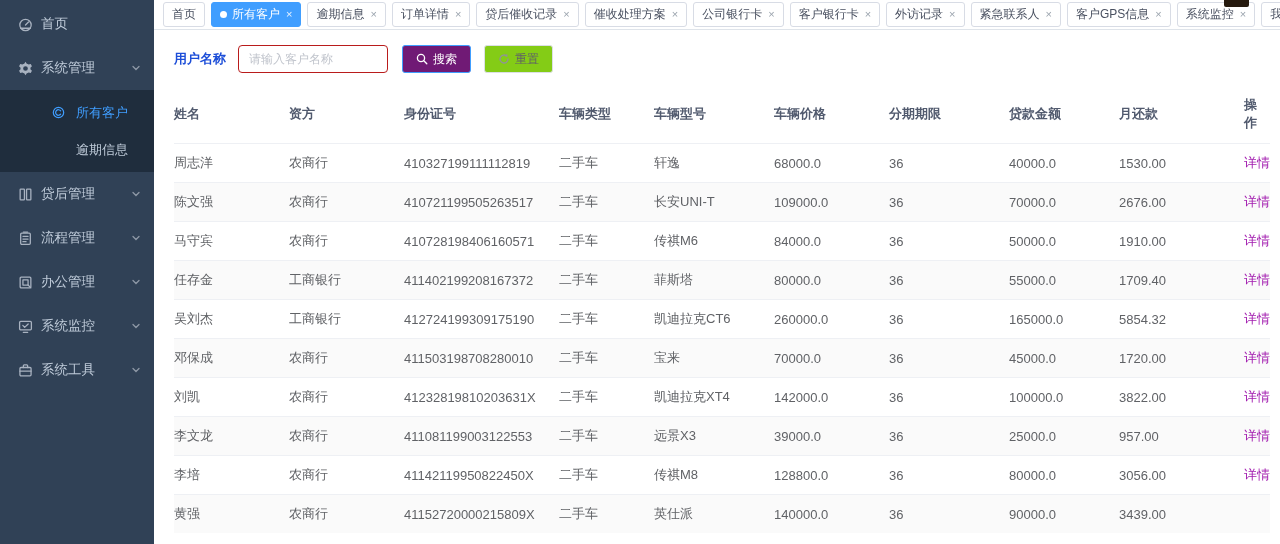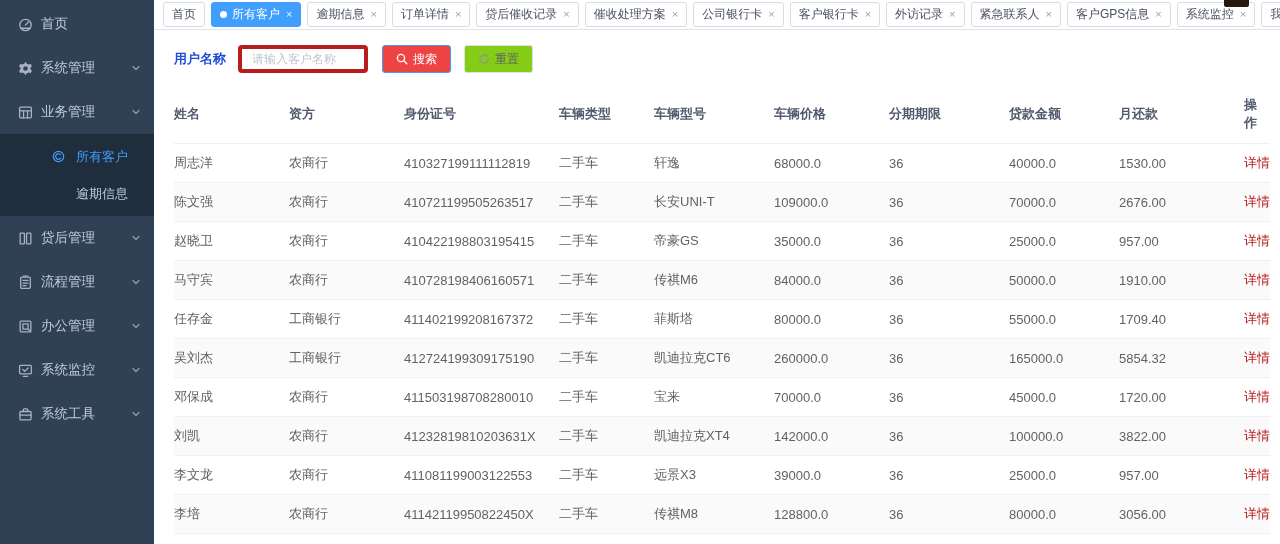--- a/index.html
+++ b/index.html
@@ -48,37 +48,37 @@
   }
   .tab .tab-close { font-size: 11px; color: #9aa3ad; line-height: 1; margin-left: 1px; }
   .tab.active { background: #409eff; border-color: #409eff; color: #fff; }
   .tab.active .tab-close { color: #e8f3ff; }
   .tab-dot { width: 7px; height: 7px; border-radius: 50%; background: #fff; display: inline-block; }
   .corner-fragment { position: absolute; top: 0; right: 31px; width: 25px; height: 7px; background: #261a0e; border-radius: 0 0 2px 2px; }
   
   .search-row { display: flex; align-items: center; margin: 15px 20px 10px 20px; flex: none; }
   .search-label { font-size: 13px; font-weight: bold; color: #1d4ed8; margin-right: 12px; }
   .search-input {
-    width: 130px; height: 28px; border: 4px solid #b91c1c; border-radius: 4px;
+    width: 150px; height: 28px; border: 1px solid #b91c1c; border-radius: 4px;
     padding: 0 10px; font-size: 12px; color: #606266; outline: none;
     font-family: inherit;
   }
   .search-input::placeholder { color: #c0c4cc; }
   .btn { height: 28px; display: inline-flex; align-items: center; gap: 5px; border-radius: 3px; font-size: 12px; padding: 0 13px; cursor: pointer; font-family: inherit; }
-  .btn-primary { background: #ef4444; border: 1px solid #409eff; color: #fff; margin-left: 14px; }
+  .btn-primary { background: #701a75; border: 1px solid #409eff; color: #fff; margin-left: 14px; }
   .btn-plain { background: #84cc16; border: 1px solid #dcdfe6; color: #606266; margin-left: 13px; }
   .btn svg { display: block; }
   
   .table-wrap { padding: 2px 10px 16px 20px; flex: 1; overflow: hidden; }
   table { width: 100%; border-collapse: collapse; table-layout: fixed; font-size: 13px; }
   th { text-align: left; color: #515a6e; font-weight: bold; padding: 11px 6px 11px 0; }
   td { color: #606266; padding: 10px 6px 10px 0; overflow: hidden; white-space: nowrap; }
   tbody tr { border-top: 1px solid #eef0f4; }
   tbody tr:nth-child(even) { background: #fafafa; }
-  td.action a, th.action { color: #b91c1c; }
+  td.action a, th.action { color: #a21caf; }
   td a { color: #409eff; text-decoration: none; cursor: pointer; }
 </style>
 </head>
 <body>
 
 <aside class="sidebar" id="sidebar">
     <div class="menu-item">
       <span class="mi-icon">
         <svg width="15" height="15" viewBox="0 0 14 14" fill="none" stroke="currentColor" stroke-width="1.2" stroke-linecap="round" stroke-linejoin="round">
           <circle cx="7" cy="7.5" r="5.3"></circle>
@@ -88,36 +88,20 @@
       </span>
       <span>首页</span>
     </div>
     <div class="menu-item">
       <span class="mi-icon">
         <svg width="15" height="15" viewBox="0 0 14 14" fill="currentColor">
           <path d="M7 0.8 L8.2 2.5 A4.8 4.8 0 0 1 9.9 3.2 L11.9 2.7 L13 4.8 L11.6 6.3 A4.8 4.8 0 0 1 11.6 7.7 L13 9.2 L11.9 11.3 L9.9 10.8 A4.8 4.8 0 0 1 8.2 11.5 L7 13.2 L5.8 11.5 A4.8 4.8 0 0 1 4.1 10.8 L2.1 11.3 L1 9.2 L2.4 7.7 A4.8 4.8 0 0 1 2.4 6.3 L1 4.8 L2.1 2.7 L4.1 3.2 A4.8 4.8 0 0 1 5.8 2.5 Z M7 4.8 A2.2 2.2 0 1 0 7 9.2 A2.2 2.2 0 1 0 7 4.8 Z" fill-rule="evenodd"></path>
         </svg>
       </span>
       <span>系统管理</span>
-      <span class="chevron">
-        <svg width="10" height="10" viewBox="0 0 10 10" fill="none" stroke="currentColor" stroke-width="1.3" stroke-linecap="round">
-          <polyline points="2,3.5 5,6.5 8,3.5"></polyline>
-        </svg>
-      </span>
-    </div>
-    <div class="menu-item">
-      <span class="mi-icon">
-        <svg width="15" height="15" viewBox="0 0 14 14" fill="none" stroke="currentColor" stroke-width="1.2" stroke-linecap="round" stroke-linejoin="round">
-          <rect x="1.5" y="2" width="11" height="10" rx="1"></rect>
-          <line x1="1.5" y1="5.4" x2="12.5" y2="5.4"></line>
-          <line x1="5.2" y1="5.4" x2="5.2" y2="12"></line>
-          <line x1="8.9" y1="5.4" x2="8.9" y2="12"></line>
-        </svg>
-      </span>
-      <span>业务管理</span>
       <span class="chevron">
         <svg width="10" height="10" viewBox="0 0 10 10" fill="none" stroke="currentColor" stroke-width="1.3" stroke-linecap="round">
           <polyline points="2,3.5 5,6.5 8,3.5"></polyline>
         </svg>
       </span>
     </div>
     <div class="submenu">
       <div class="submenu-item active">
         <span class="si-icon">
           <svg width="13" height="13" viewBox="0 0 14 14" fill="none" stroke="currentColor" stroke-width="1.3">
@@ -336,32 +320,20 @@
             <td>410721199505263517</td>
             <td>二手车</td>
             <td>长安UNI-T</td>
             <td>109000.0</td>
             <td>36</td>
             <td>70000.0</td>
             <td>2676.00</td>
             <td class="action"><a>详情</a></td>
           </tr>
           <tr>
-            <td>赵晓卫</td>
-            <td>农商行</td>
-            <td>410422198803195415</td>
-            <td>二手车</td>
-            <td>帝豪GS</td>
-            <td>35000.0</td>
-            <td>36</td>
-            <td>25000.0</td>
-            <td>957.00</td>
-            <td class="action"><a>详情</a></td>
-          </tr>
-          <tr>
             <td>马守宾</td>
             <td>农商行</td>
             <td>410728198406160571</td>
             <td>二手车</td>
             <td>传祺M6</td>
             <td>84000.0</td>
             <td>36</td>
             <td>50000.0</td>
             <td>1910.00</td>
             <td class="action"><a>详情</a></td>

